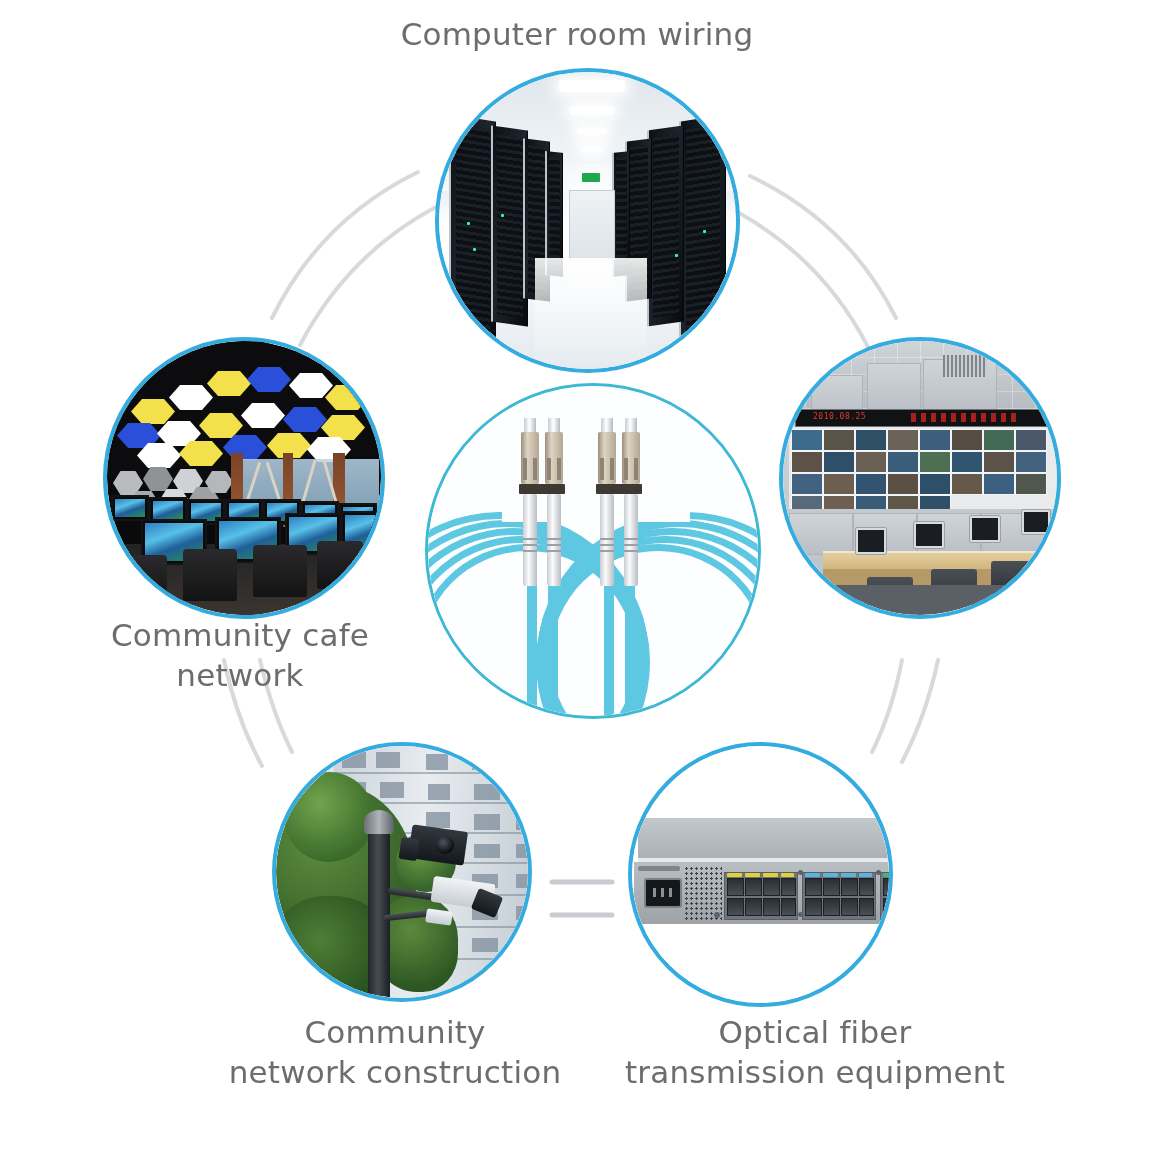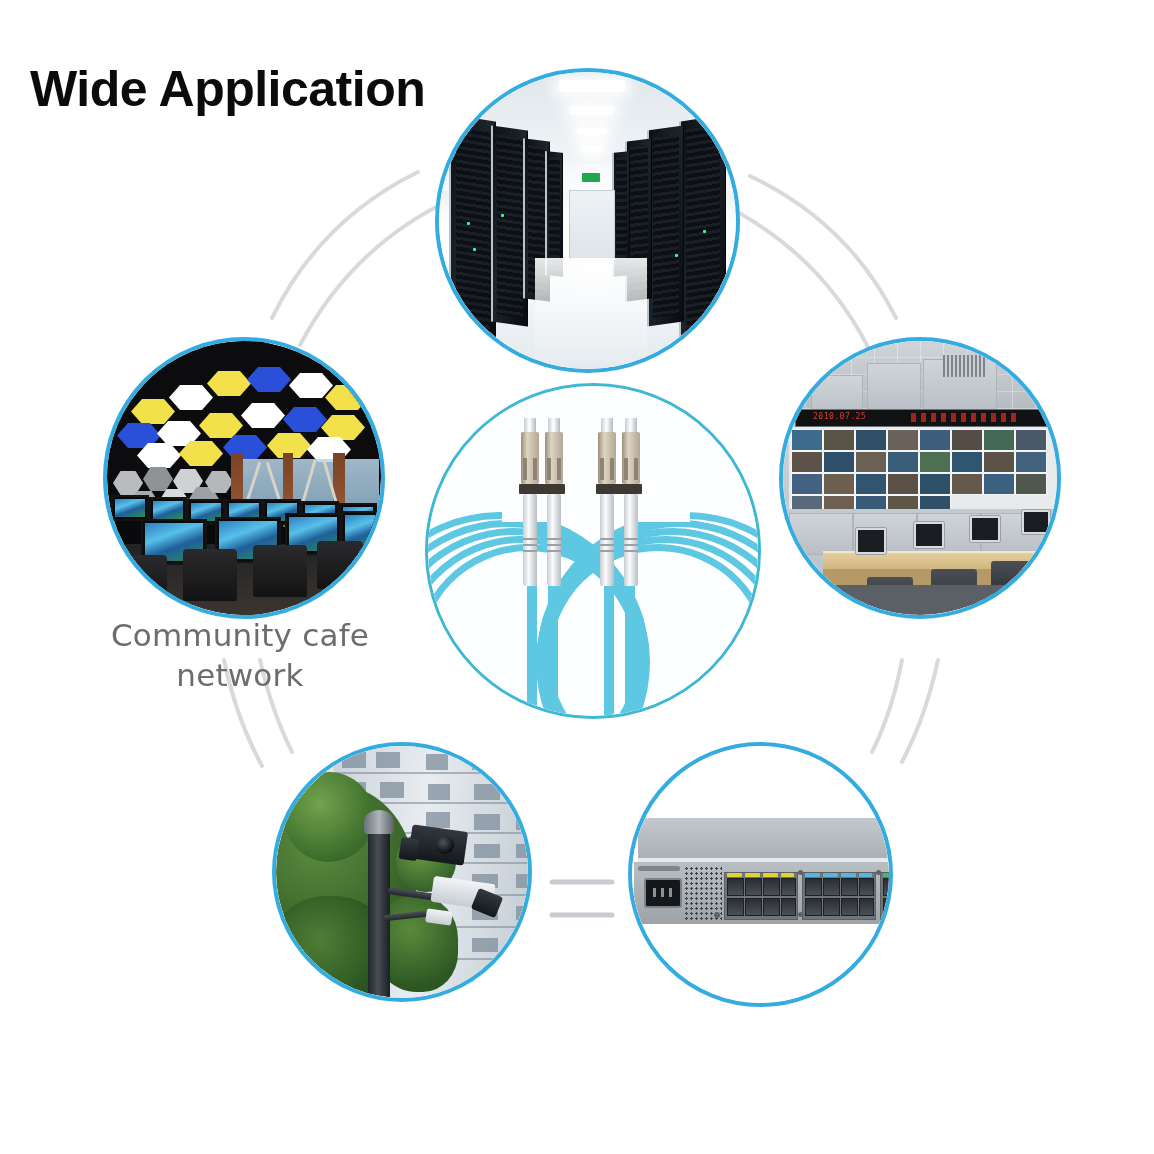--- a/index.html
+++ b/index.html
@@ -134,21 +134,20 @@
   .cn-dark{position:absolute;background:#3e3a33;border-radius:1px;}
 
   
   #arcs{position:absolute;left:0;top:0;width:1154px;height:1154px;pointer-events:none;}
 </style>
 </head>
 <body>
 
 <div id="stage">
 
-  <div class="title">Wide Application</div>
 
   <svg id="arcs" viewBox="0 0 1154 1154" xmlns="http://www.w3.org/2000/svg">
     <g fill="none" stroke="#d7dadd" stroke-width="4" stroke-linecap="round">
 
       <path d="M272,318 Q320,220 418,172"></path>
       <path d="M300,345 Q352,246 452,199"></path>
 
       <path d="M750,176 Q848,222 896,318"></path>
       <path d="M718,202 Q818,250 868,347"></path>
 
@@ -196,20 +195,21 @@
       <div class="sv-led" style="right:30px;top:158px;"></div>
       <div class="sv-led" style="right:58px;top:182px;"></div>
 
       <div class="sv-door" style="left:130px;top:118px;width:44px;height:68px;"></div>
       <div class="sv-exit" style="left:143px;top:101px;width:18px;height:9px;"></div>
 
       <div style="position:absolute;left:96px;top:186px;width:112px;height:112px;
                   background:linear-gradient(rgba(255,255,255,.9),rgba(228,235,240,.4));"></div>
     </div>
   </div>
+  <div class="label lbl-top">Computer room wiring</div>
 
   <div class="circ circ-ring" id="c-cafe">
     <div class="circ-img">
       <div class="cf-bg"></div>
       <div class="cf-ceil"></div>
 
       <div class="hexp" style="left:24px;top:58px;background:#f2e14a;"></div>
       <div class="hexp" style="left:62px;top:44px;background:#ffffff;"></div>
       <div class="hexp" style="left:100px;top:30px;background:#f2e14a;"></div>
       <div class="hexp" style="left:140px;top:26px;background:#2a4fd8;"></div>
@@ -295,21 +295,21 @@
       <div class="sc-ceil"></div>
       <div class="sc-ceilgrid"></div>
       <div class="sc-panel" style="left:84px;top:22px;width:52px;height:48px;"></div>
       <div class="sc-panel" style="left:140px;top:18px;width:72px;height:52px;"></div>
       <div class="sc-panel" style="left:28px;top:34px;width:50px;height:42px;"></div>
 
       <div style="position:absolute;left:160px;top:14px;width:44px;height:22px;
                   background:repeating-linear-gradient(90deg,#7f858b 0 2px,#c8ced3 2px 4px);"></div>
 
       <div class="sc-led" style="left:12px;top:68px;width:262px;height:16px;"></div>
-      <div class="sc-ledtxt" style="left:30px;top:71px;">2010.07.25</div>
+      <div class="sc-ledtxt" style="left:30px;top:71px;">2010.08.25</div>
       <div style="position:absolute;left:128px;top:72px;width:110px;height:9px;
                   background:repeating-linear-gradient(90deg,#c0241c 0 5px,transparent 5px 10px);opacity:.85;"></div>
 
       <div class="sc-wall" style="left:6px;top:86px;width:272px;height:82px;"></div>
       <div style="position:absolute;left:6px;top:86px;width:272px;height:82px;overflow:hidden;">
         <div class="sc-tile" style="left:2px;top:2px;width:30px;height:20px;background:#3c6b8c;"></div>
         <div class="sc-tile" style="left:34px;top:2px;width:30px;height:20px;background:#5a5348;"></div>
         <div class="sc-tile" style="left:66px;top:2px;width:30px;height:20px;background:#2f4f66;"></div>
         <div class="sc-tile" style="left:98px;top:2px;width:30px;height:20px;background:#6a6258;"></div>
         <div class="sc-tile" style="left:130px;top:2px;width:30px;height:20px;background:#3d5f7d;"></div>
@@ -420,20 +420,22 @@
 
       <div class="cm-camdark" style="left:134px;top:82px;width:56px;height:34px;transform:rotate(8deg);"></div>
       <div class="cm-camdark" style="left:124px;top:92px;width:18px;height:22px;transform:rotate(8deg);"></div>
       <div class="cm-lens" style="left:160px;top:90px;width:18px;height:18px;"></div>
 
       <div class="cm-camlight" style="left:156px;top:134px;width:62px;height:26px;transform:rotate(8deg);"></div>
       <div class="cm-camdark" style="left:198px;top:146px;width:26px;height:22px;transform:rotate(22deg);"></div>
       <div class="cm-camlight" style="left:150px;top:164px;width:26px;height:14px;transform:rotate(8deg);"></div>
     </div>
   </div>
+  <div class="label lbl-bl">Community
+network construction</div>
 
   <div class="circ circ-ring" id="c-fiber">
     <div class="circ-img">
       <div class="fs-bg"></div>
 
       <div class="fs-top" style="left:6px;top:72px;width:260px;height:44px;"></div>
       <div style="position:absolute;left:6px;top:112px;width:260px;height:6px;background:#e8ebee;"></div>
 
       <div class="fs-face" style="left:2px;top:116px;width:266px;height:62px;"></div>
 
@@ -475,20 +477,22 @@
       <div class="fs-tab" style="left:251px;top:127px;width:15px;background:#3fb87a;"></div>
       <div class="fs-port" style="left:251px;top:132px;width:15px;height:16px;"></div>
       <div class="fs-port" style="left:251px;top:152px;width:15px;height:16px;"></div>
 
       <div style="position:absolute;left:82px;top:166px;width:6px;height:6px;border-radius:50%;background:#5d6368;"></div>
       <div style="position:absolute;left:166px;top:124px;width:5px;height:5px;border-radius:50%;background:#5d6368;"></div>
       <div style="position:absolute;left:166px;top:166px;width:5px;height:5px;border-radius:50%;background:#5d6368;"></div>
       <div style="position:absolute;left:244px;top:124px;width:5px;height:5px;border-radius:50%;background:#5d6368;"></div>
     </div>
   </div>
+  <div class="label lbl-br">Optical fiber
+transmission equipment</div>
 
   <div class="circ" id="c-center">
     <div class="circ-img" style="background:#fdfeff;">
 
       <div class="cab" style="left:-78px;top:126px;width:300px;height:300px;transform:rotate(-12deg);border-width:7px;"></div>
       <div class="cab" style="left:-62px;top:134px;width:282px;height:282px;transform:rotate(-12deg);border-width:7px;"></div>
       <div class="cab" style="left:-46px;top:142px;width:264px;height:264px;transform:rotate(-12deg);border-width:7px;"></div>
       <div class="cab" style="left:-30px;top:150px;width:246px;height:246px;transform:rotate(-12deg);border-width:7px;"></div>
       <div class="cab" style="left:-14px;top:158px;width:228px;height:228px;transform:rotate(-12deg);border-width:7px;"></div>
 

